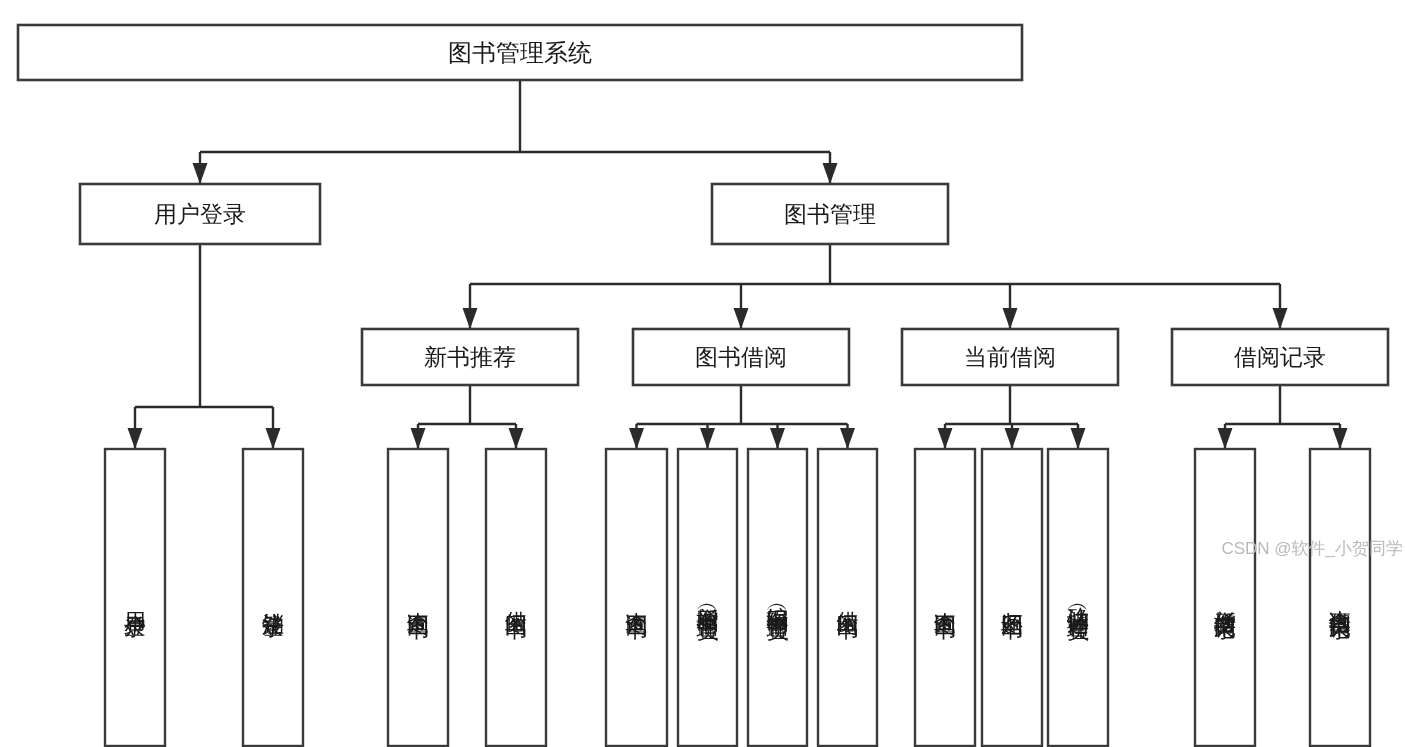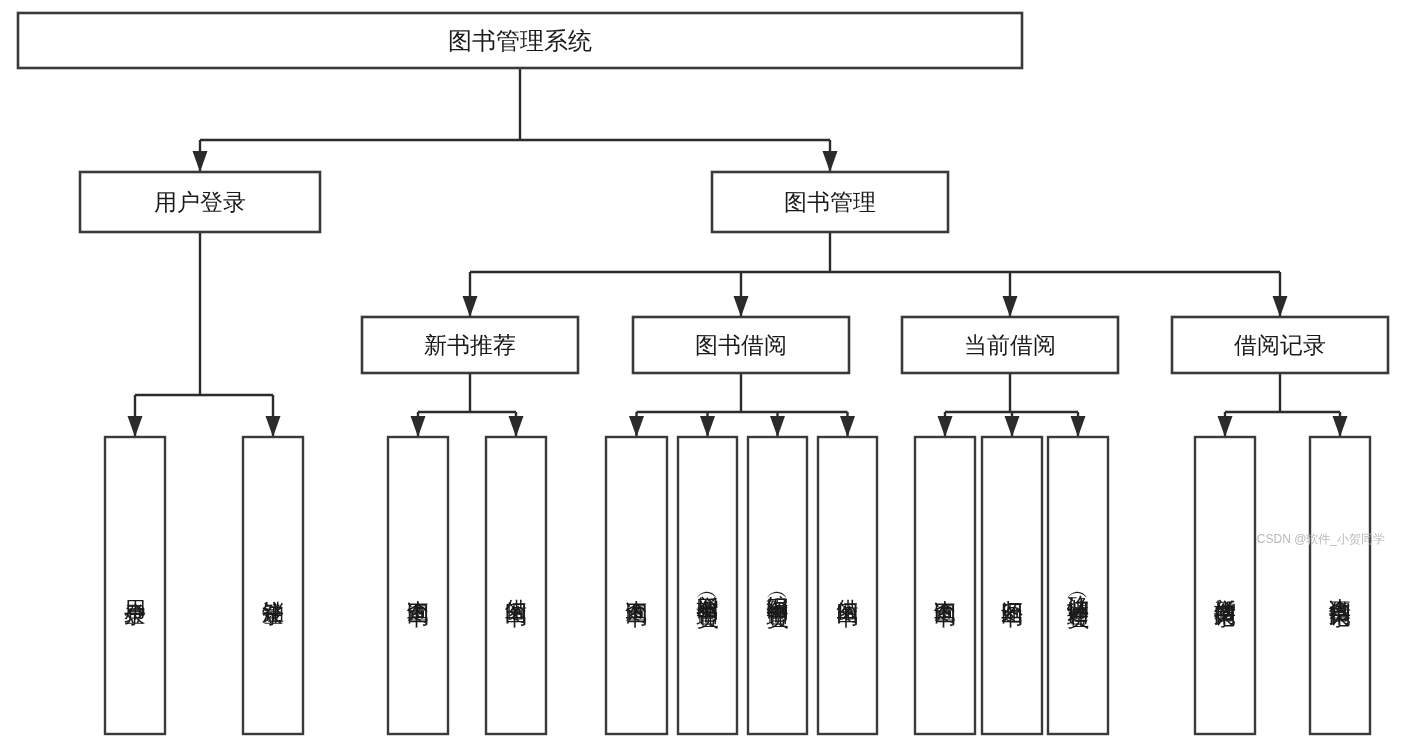--- a/index.html
+++ b/index.html
@@ -11,20 +11,21 @@
     width: 1405px;
     height: 747px;
     font-family: "Liberation Sans", "DejaVu Sans", sans-serif;
     overflow: hidden;
   }
   #diagram-root {
     position: relative;
     width: 1405px;
     height: 552px;
     background: #ffffff;
+    margin-top: 12px;
   }
   svg#diagram-svg {
     position: absolute;
     top: 0;
     left: 0;
     width: 1405px;
     height: 747px;
   }
   .node-box {
     fill: #ffffff;
@@ -73,24 +74,24 @@
     display: flex;
     align-items: center;
     justify-content: center;
     text-align: center;
     white-space: nowrap;
     pointer-events: none;
     user-select: none;
   }
   .watermark {
     position: absolute;
-    right: 20px;
+    right: 2px;
     bottom: 4px;
     font-family: "Liberation Sans", "DejaVu Sans", sans-serif;
-    font-size: 12px;
+    font-size: 17px;
     color: #b9b9b9;
     white-space: nowrap;
     user-select: none;
     text-align: right;
   }
 </style>
 </head>
 <body>
 
 <div id="diagram-root">

